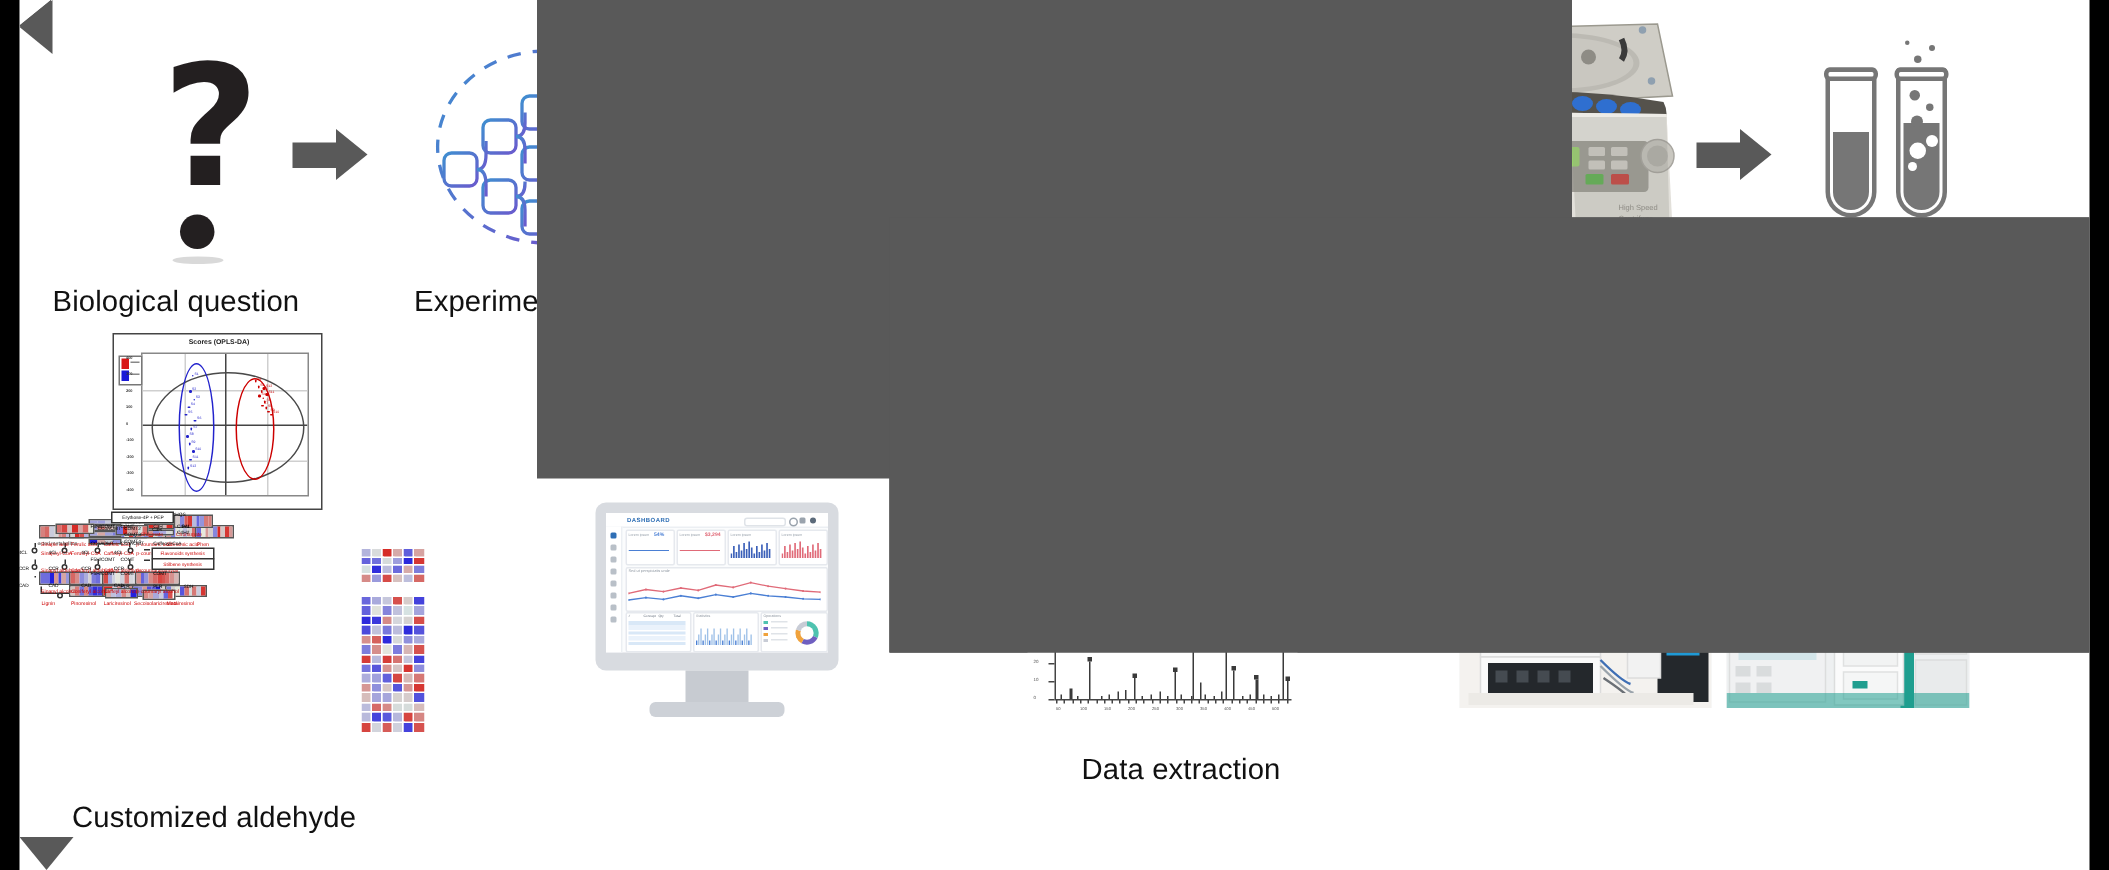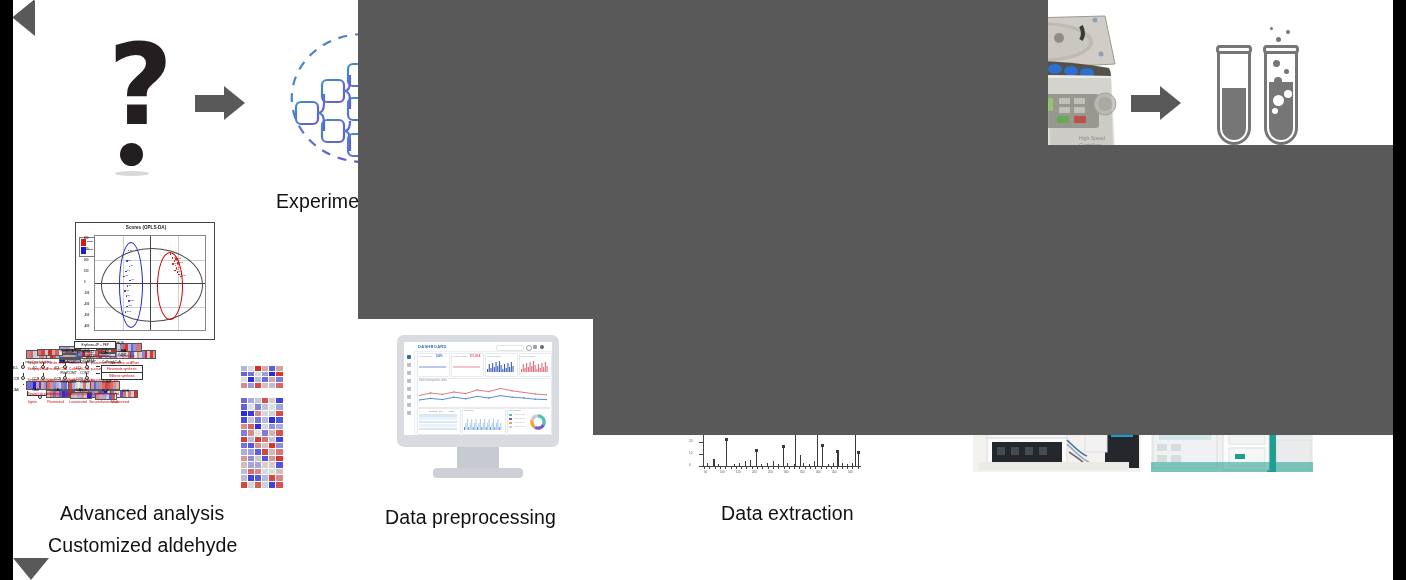--- a/index.html
+++ b/index.html
@@ -63,20 +63,21 @@
 </head>
 <body>
 
 <div id="canvas">
 
   <div class="abs" style="left:75px;top:35px;width:130px;height:140px;">
     <div class="qmark" style="left:20px;top:-6px;">?</div>
     <div class="qdot" style="left:32px;top:108px;"></div>
     <div class="qshadow" style="left:27px;top:136px;"></div>
   </div>
+  <div class="lbl" style="left:22px;top:190px;">Biological question</div>
 
   <div class="arrow-r" style="left:182px;top:86px;width:50px;height:34px;">
     <div class="shaft"></div>
     <div class="head" style="border-top-width:17px;border-bottom-width:17px;border-left-width:21px;"></div>
   </div>
 
   <svg class="abs" style="left:273px;top:18px;" width="195" height="160" viewBox="0 0 195 160">
     <defs>
       <linearGradient id="gblue" x1="0" y1="0" x2="1" y2="1">
         <stop offset="0%" stop-color="#3f8fd0"></stop>
@@ -688,21 +689,20 @@
         <g id="donut-arcs">
             <path d="M 18.00 4.00 A 14 14 0 0 1 30.67 23.96 L 18 18 Z" fill="#4fc3b0"></path>
             <path d="M 30.67 23.96 A 14 14 0 0 1 11.26 30.27 L 18 18 Z" fill="#6f5fc0"></path>
             <path d="M 11.26 30.27 A 14 14 0 0 1 4.69 13.67 L 18 18 Z" fill="#f0a23c"></path>
             <path d="M 4.69 13.67 A 14 14 0 0 1 18.00 4.00 L 18 18 Z" fill="#c8ccd6"></path>
           </g>
         <circle cx="18" cy="18" r="8" fill="#fff"></circle>
       </svg>
     </div>
   </div>
-  <div class="lbl" style="left:372px;top:506px;">Data preprocessing</div>
 
   <div class="arrow-l" style="left:295px;top:375px;width:52px;height:36px;">
     <div class="shaft"></div>
     <div class="head" style="border-top-width:18px;border-bottom-width:18px;border-right-width:22px;"></div>
   </div>
 
   <div class="abs" style="left:0px;top:222px;width:280px;height:272px;">
 
     <div class="abs" style="left:62px;top:0px;width:140px;height:118px;background:#fff;border:.8px solid #444;box-sizing:border-box;">
       <div class="abs" id="pls-title" style="left:0;top:2px;width:140px;text-align:center;font-size:4.6px;color:#222;font-weight:bold;">Scores (OPLS-DA)</div>
@@ -1256,16 +1256,15 @@
           <div style="background: rgb(214, 134, 131); outline: rgb(255, 255, 255) solid 0.2px;"></div>
           <div style="background: rgb(214, 69, 64); outline: rgb(255, 255, 255) solid 0.2px;"></div>
           <div style="background: rgb(210, 212, 220); outline: rgb(255, 255, 255) solid 0.2px;"></div>
           <div style="background: rgb(214, 92, 88); outline: rgb(255, 255, 255) solid 0.2px;"></div>
           <div style="background: rgb(207, 208, 220); outline: rgb(255, 255, 255) solid 0.2px;"></div>
           <div style="background: rgb(69, 66, 220); outline: rgb(255, 255, 255) solid 0.2px;"></div>
           <div style="background: rgb(214, 82, 79); outline: rgb(255, 255, 255) solid 0.2px;"></div>
         </div>
     </div>
   </div>
-  <div class="lbl" style="left:47px;top:502px;">Advanced analysis</div>
   <div class="lbl" style="left:35px;top:534px;">Customized aldehyde</div>
 
 </div>
 
 </body></html>

